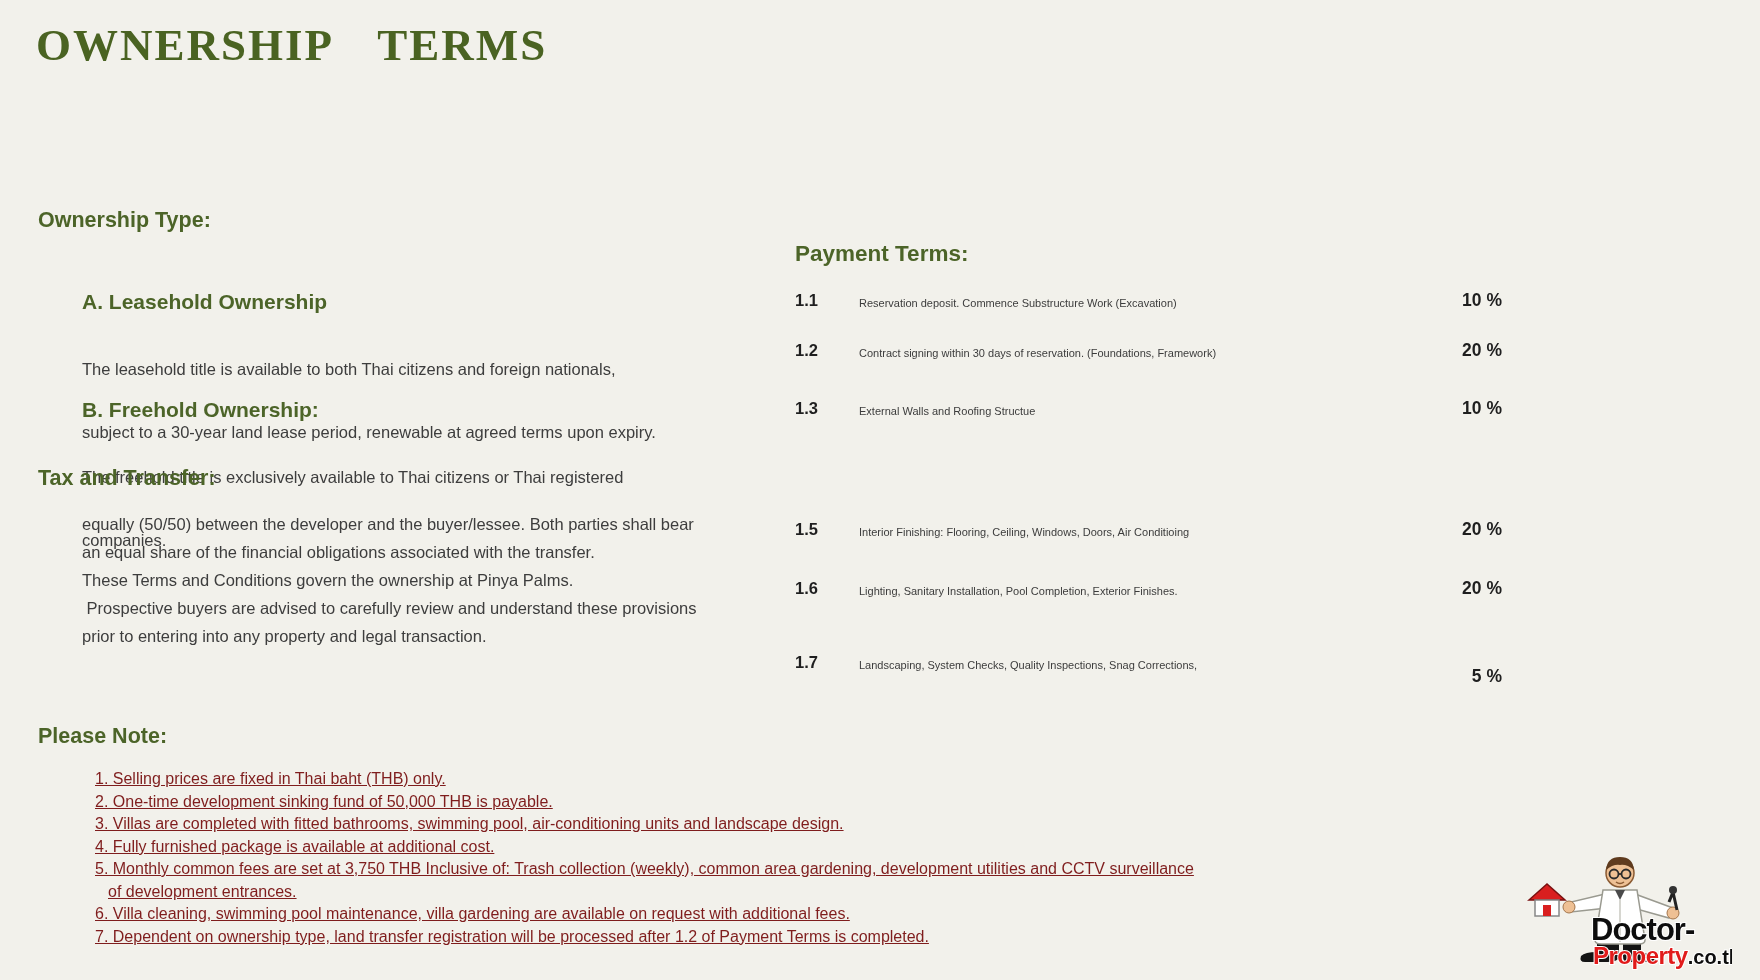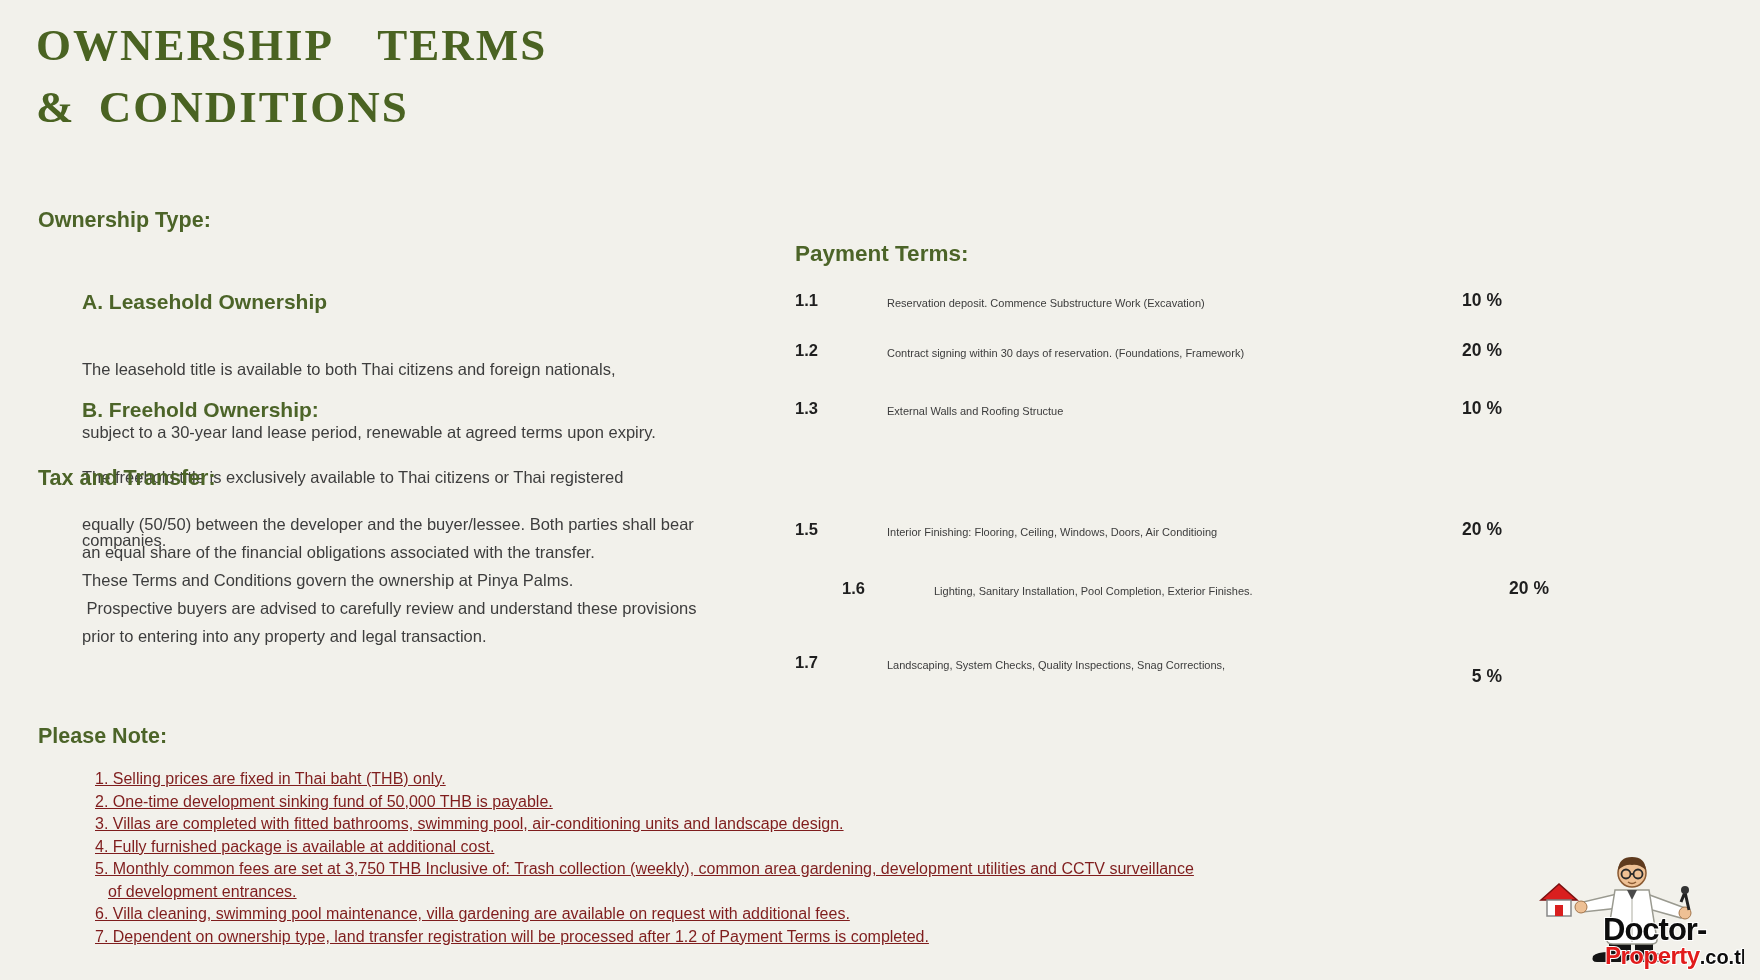--- a/index.html
+++ b/index.html
@@ -48,21 +48,21 @@
     white-space:pre;
   }
 
   .tax-par .body-line { line-height:28px; }
 
   
   .payment-wrap { left:795px; top:0; width:707px; height:720px; }
   .payment-head { position:absolute; left:0; top:241px; }
   .pay-row {
     position:absolute; left:0; width:707px;
-    display:flex; align-items:flex-start;gap:28px;
+    display:flex; align-items:flex-start;
   }
   .pay-num {
     width:64px; flex:0 0 64px;
     font-weight:bold; font-size:16.5px; color:#1f1f1f;
     padding-top:1px;
   }
   .pay-desc {
     flex:1 1 auto;
     font-size:11px; line-height:27px; color:#3c3c3c;
     white-space:pre;
@@ -80,28 +80,27 @@
     font-size:16px;
     line-height:22.5px;
     color:#7f1d1d;
     max-width:1105px;
     text-indent:-13px;
     padding-left:13px;
     text-decoration:underline;
   }
 
   
-  .logo-wrap { right:16px; bottom:8px; width:205px; height:120px; }
+  .logo-wrap { right:28px; bottom:8px; width:205px; height:120px; }
 </style>
 </head>
 <body>
 
 <div class="abs page-title">
   <div class="tline">OWNERSHIP  TERMS</div>
-  <div class="tline">&amp; CONDITIONS</div>
 </div>
 
 <div class="abs green-h" style="left:38px; top:208px;">Ownership Type:</div>
 
 <div class="abs sub-section" style="left:82px; top:254px;">
   <div class="sub-h">A. Leasehold Ownership</div>
   <div class="body-line">The leasehold title is available to both Thai citizens and foreign nationals,</div>
   <div class="body-line">subject to a 30-year land lease period, renewable at agreed terms upon expiry.</div>
 </div>
 
@@ -142,21 +141,21 @@
     <span class="pay-pct">10 %</span>
   </div>
 
 
   <div class="pay-row" style="top:519px;">
     <span class="pay-num">1.5</span>
     <span class="pay-desc"><span>Interior Finishing: Flooring, Ceiling, Windows, Doors, Air Conditioing</span></span>
     <span class="pay-pct">20 %</span>
   </div>
 
-  <div class="pay-row" style="top:578px;margin-left:47px;">
+  <div class="pay-row" style="top:578px;">
     <span class="pay-num">1.6</span>
     <span class="pay-desc"><span>Lighting, Sanitary Installation, Pool Completion, Exterior Finishes.</span></span>
     <span class="pay-pct">20 %</span>
   </div>
 
   <div class="pay-row two-line" style="top:652px;">
     <span class="pay-num">1.7</span>
     <span class="pay-desc"><span>Landscaping, System Checks, Quality Inspections, Snag Corrections,</span></span>
     <span class="pay-pct">5 %</span>
   </div>

